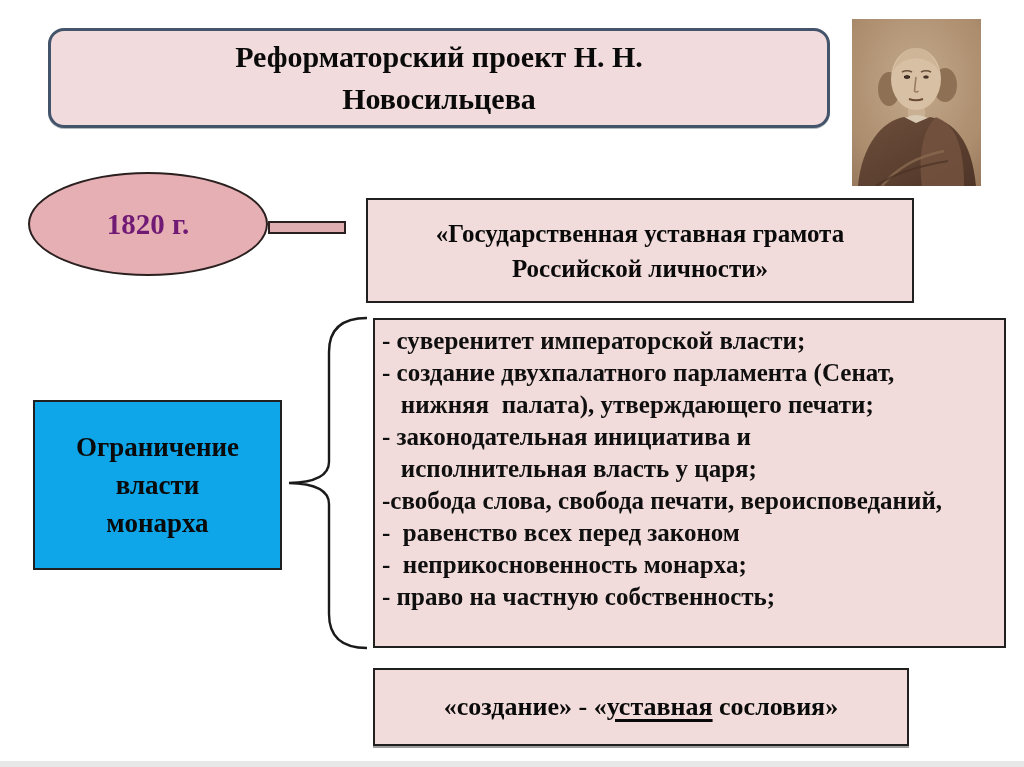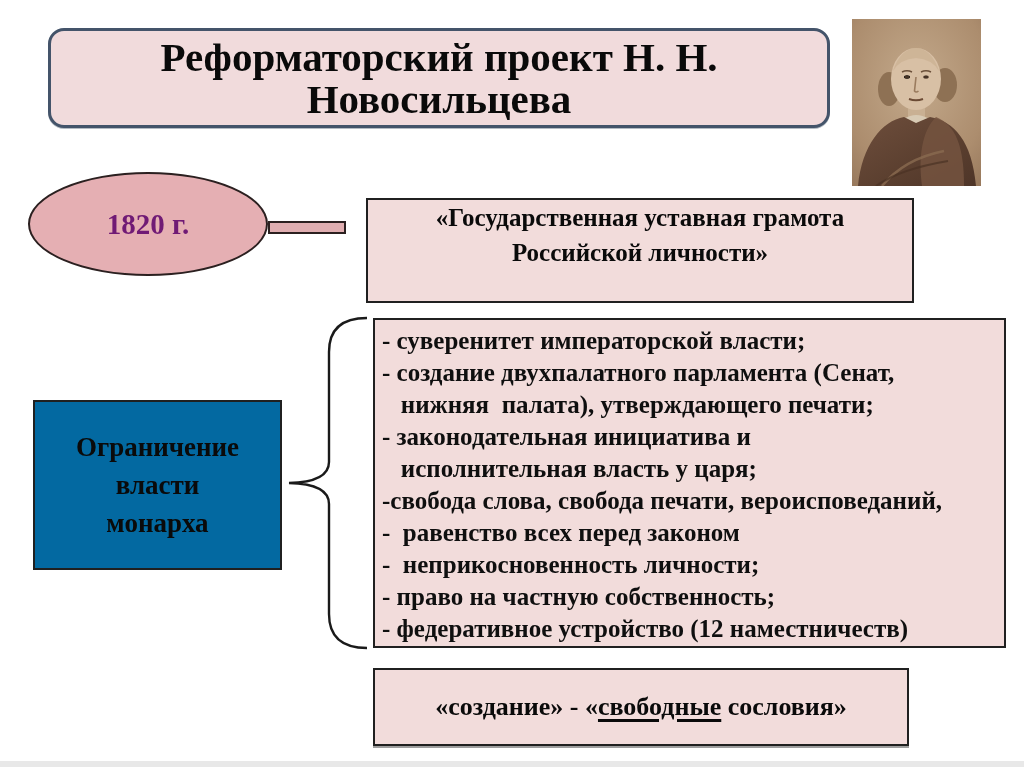--- a/index.html
+++ b/index.html
@@ -14,21 +14,21 @@
   }
   .abs { position: absolute; }
 
   
   .title-box {
     left: 48px; top: 28px; width: 776px; height: 94px;
     background: #F1DBDC;
     border: 3px solid #44546A;
     border-radius: 16px;
     display: flex; flex-direction: column; justify-content: center; align-items: center;
-    font-weight: bold; font-size: 41px; line-height: 42px; color: #0a0a0a;
+    font-weight: bold; font-size: 30px; line-height: 42px; color: #0a0a0a;
     box-shadow: 0 1px 0 rgba(68,84,106,0.4);
   }
 
   
   .portrait { left: 852px; top: 19px; width: 129px; height: 167px; }
 
   
   .year-ellipse {
     left: 28px; top: 172px; width: 236px; height: 100px;
     background: #E5AFB3;
@@ -43,29 +43,29 @@
     left: 268px; top: 221px; width: 74px; height: 9px;
     background: #E0AEB1;
     border: 2px solid #2B2020;
   }
 
   
   .charter-box {
     left: 366px; top: 198px; width: 544px; height: 101px;
     background: #F2DCDB;
     border: 2px solid #202020;
-    display: flex; flex-direction: column; justify-content: flex-start; align-items: center;
+    display: flex; flex-direction: column; justify-content: center; align-items: center;
     font-weight: bold; font-size: 25px; line-height: 35px; color: #0a0a0a;
     text-align: center;
   }
 
   
   .monarch-box {
     left: 33px; top: 400px; width: 245px; height: 166px;
-    background: #0369a1;
+    background: #0ea5e9;
     border: 2px solid #202020;
     display: flex; flex-direction: column; justify-content: center; align-items: center;
     font-weight: bold; font-size: 27px; line-height: 38px; color: #0a0a0a;
     text-align: center;
   }
 
   
   .brace { left: 283px; top: 316px; width: 86px; height: 334px; }
 
   
@@ -182,26 +182,25 @@
   </div>
 
   <div class="abs provisions-box">
     <div class="prov-line">- суверенитет императорской власти;</div>
     <div class="prov-line">- создание двухпалатного парламента (Сенат,</div>
     <div class="prov-line">   нижняя  палата), утверждающего печати;</div>
     <div class="prov-line">- законодательная инициатива и</div>
     <div class="prov-line">   исполнительная власть у царя;</div>
     <div class="prov-line">-свобода слова, свобода печати, вероисповеданий,</div>
     <div class="prov-line">-  равенство всех перед законом</div>
-    <div class="prov-line">-  неприкосновенность личности;</div>
+    <div class="prov-line">-  неприкосновенность монарха;</div>
     <div class="prov-line">- право на частную собственность;</div>
-    <div class="prov-line">- федеративное устройство (12 наместничеств)</div>
   </div>
 
   <div class="abs citizens-box">
     <span>
-      <span>«создание» - «</span><span class="u">свободные</span><span> сословия»</span>
+      <span>«создание» - «</span><span class="u">уставная</span><span> сословия»</span>
     </span>
   </div>
 
   <div class="abs bottom-strip"></div>
 
 </div>
 
 </body></html>

